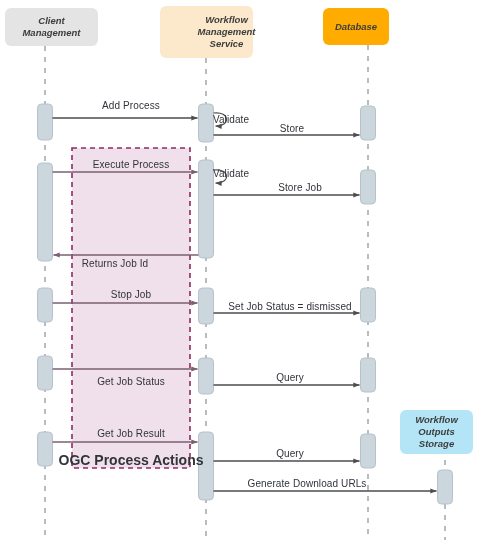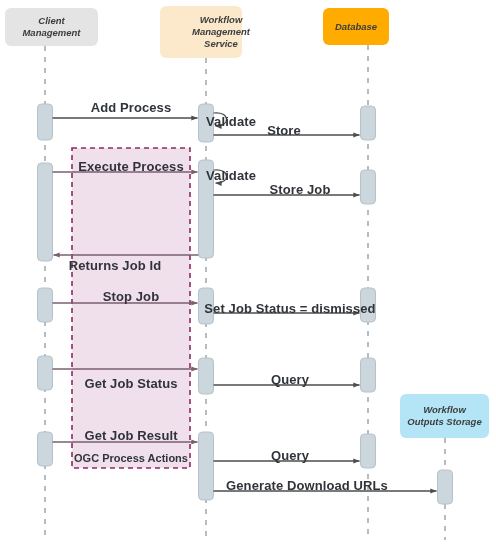--- a/index.html
+++ b/index.html
@@ -36,30 +36,30 @@
     font-weight: bold;
     font-size: 9.5px;
     line-height: 12px;
     color: #3d3d3d;
     box-sizing: border-box;
     padding: 2px 4px;
   }
   
   .msg-label {
     position: absolute;
-    font-size: 13px;
-    font-weight: bold;
+    font-size: 10px;
+    font-weight: normal;
     color: #30343a;
     white-space: nowrap;
     letter-spacing: 0.1px;
   }
   .msg-label.center { transform: translateX(-50%); }
   .frag-label {
     position: absolute;
-    font-size: 11px;
+    font-size: 14px;
     font-weight: bold;
     color: #30343a;
     white-space: nowrap;
     transform: translateX(-50%);
   }
 </style>
 </head>
 <body>
 
 <div id="diagram-root">
@@ -114,34 +114,34 @@
         <line x1="52.5" y1="442" x2="197.5" y2="442" stroke="#7a5f72" stroke-width="1.3" marker-end="url(#arrow-purple)"></line>
         <line x1="213.5" y1="461" x2="359.5" y2="461" stroke="#4d4d4d" stroke-width="1.3" marker-end="url(#arrow-dark)"></line>
         <line x1="213.5" y1="491" x2="436.5" y2="491" stroke="#4d4d4d" stroke-width="1.3" marker-end="url(#arrow-dark)"></line>
       </g>
   </svg>
 
   <div id="participants-layer">
       <div class="participant-box" style="left: 5px; top: 8px; width: 93px; height: 38px; background: rgb(228, 228, 228);">
         <span>Client Management</span>
       </div>
-      <div class="participant-box" style="left: 160px; top: 6px; width: 82px; height: 52px; background: rgb(252, 233, 203); padding-left: 44px;">
+      <div class="participant-box" style="left: 160px; top: 6px; width: 93px; height: 52px; background: rgb(252, 233, 203); padding-left: 44px;">
         <span>Workflow Management Service</span>
       </div>
       <div class="participant-box" style="left: 323px; top: 8px; width: 66px; height: 37px; background: rgb(255, 171, 0);">
         <span>Database</span>
       </div>
-      <div class="participant-box" style="left: 400px; top: 394px; width: 89px; height: 44px; background: rgb(179, 229, 247);">
+      <div class="participant-box" style="left: 400px; top: 410px; width: 73px; height: 44px; background: rgb(179, 229, 247);">
         <span>Workflow Outputs Storage</span>
       </div>
     </div>
   <div id="labels-layer">
       <div class="msg-label center" style="left: 131px; top: 100px;">Add Process</div>
       <div class="msg-label center" style="left: 231px; top: 114px;">Validate</div>
-      <div class="msg-label center" style="left: 284px; top: 123px;">Store</div>
+      <div class="msg-label center" style="left: 292px; top: 123px;">Store</div>
       <div class="msg-label center" style="left: 131px; top: 159px;">Execute Process</div>
       <div class="msg-label center" style="left: 231px; top: 168px;">Validate</div>
       <div class="msg-label center" style="left: 300px; top: 182px;">Store Job</div>
       <div class="msg-label center" style="left: 115px; top: 258px;">Returns Job Id</div>
       <div class="msg-label center" style="left: 131px; top: 289px;">Stop Job</div>
       <div class="msg-label center" style="left: 290px; top: 301px; text-align: right;">Set Job Status = dismissed</div>
       <div class="msg-label center" style="left: 131px; top: 356px; margin-top: 20px;">Get Job Status</div>
       <div class="msg-label center" style="left: 290px; top: 372px;">Query</div>
       <div class="msg-label center" style="left: 131px; top: 428px; text-align: center;">Get Job Result</div>
       <div class="msg-label center" style="left: 290px; top: 448px;">Query</div>

